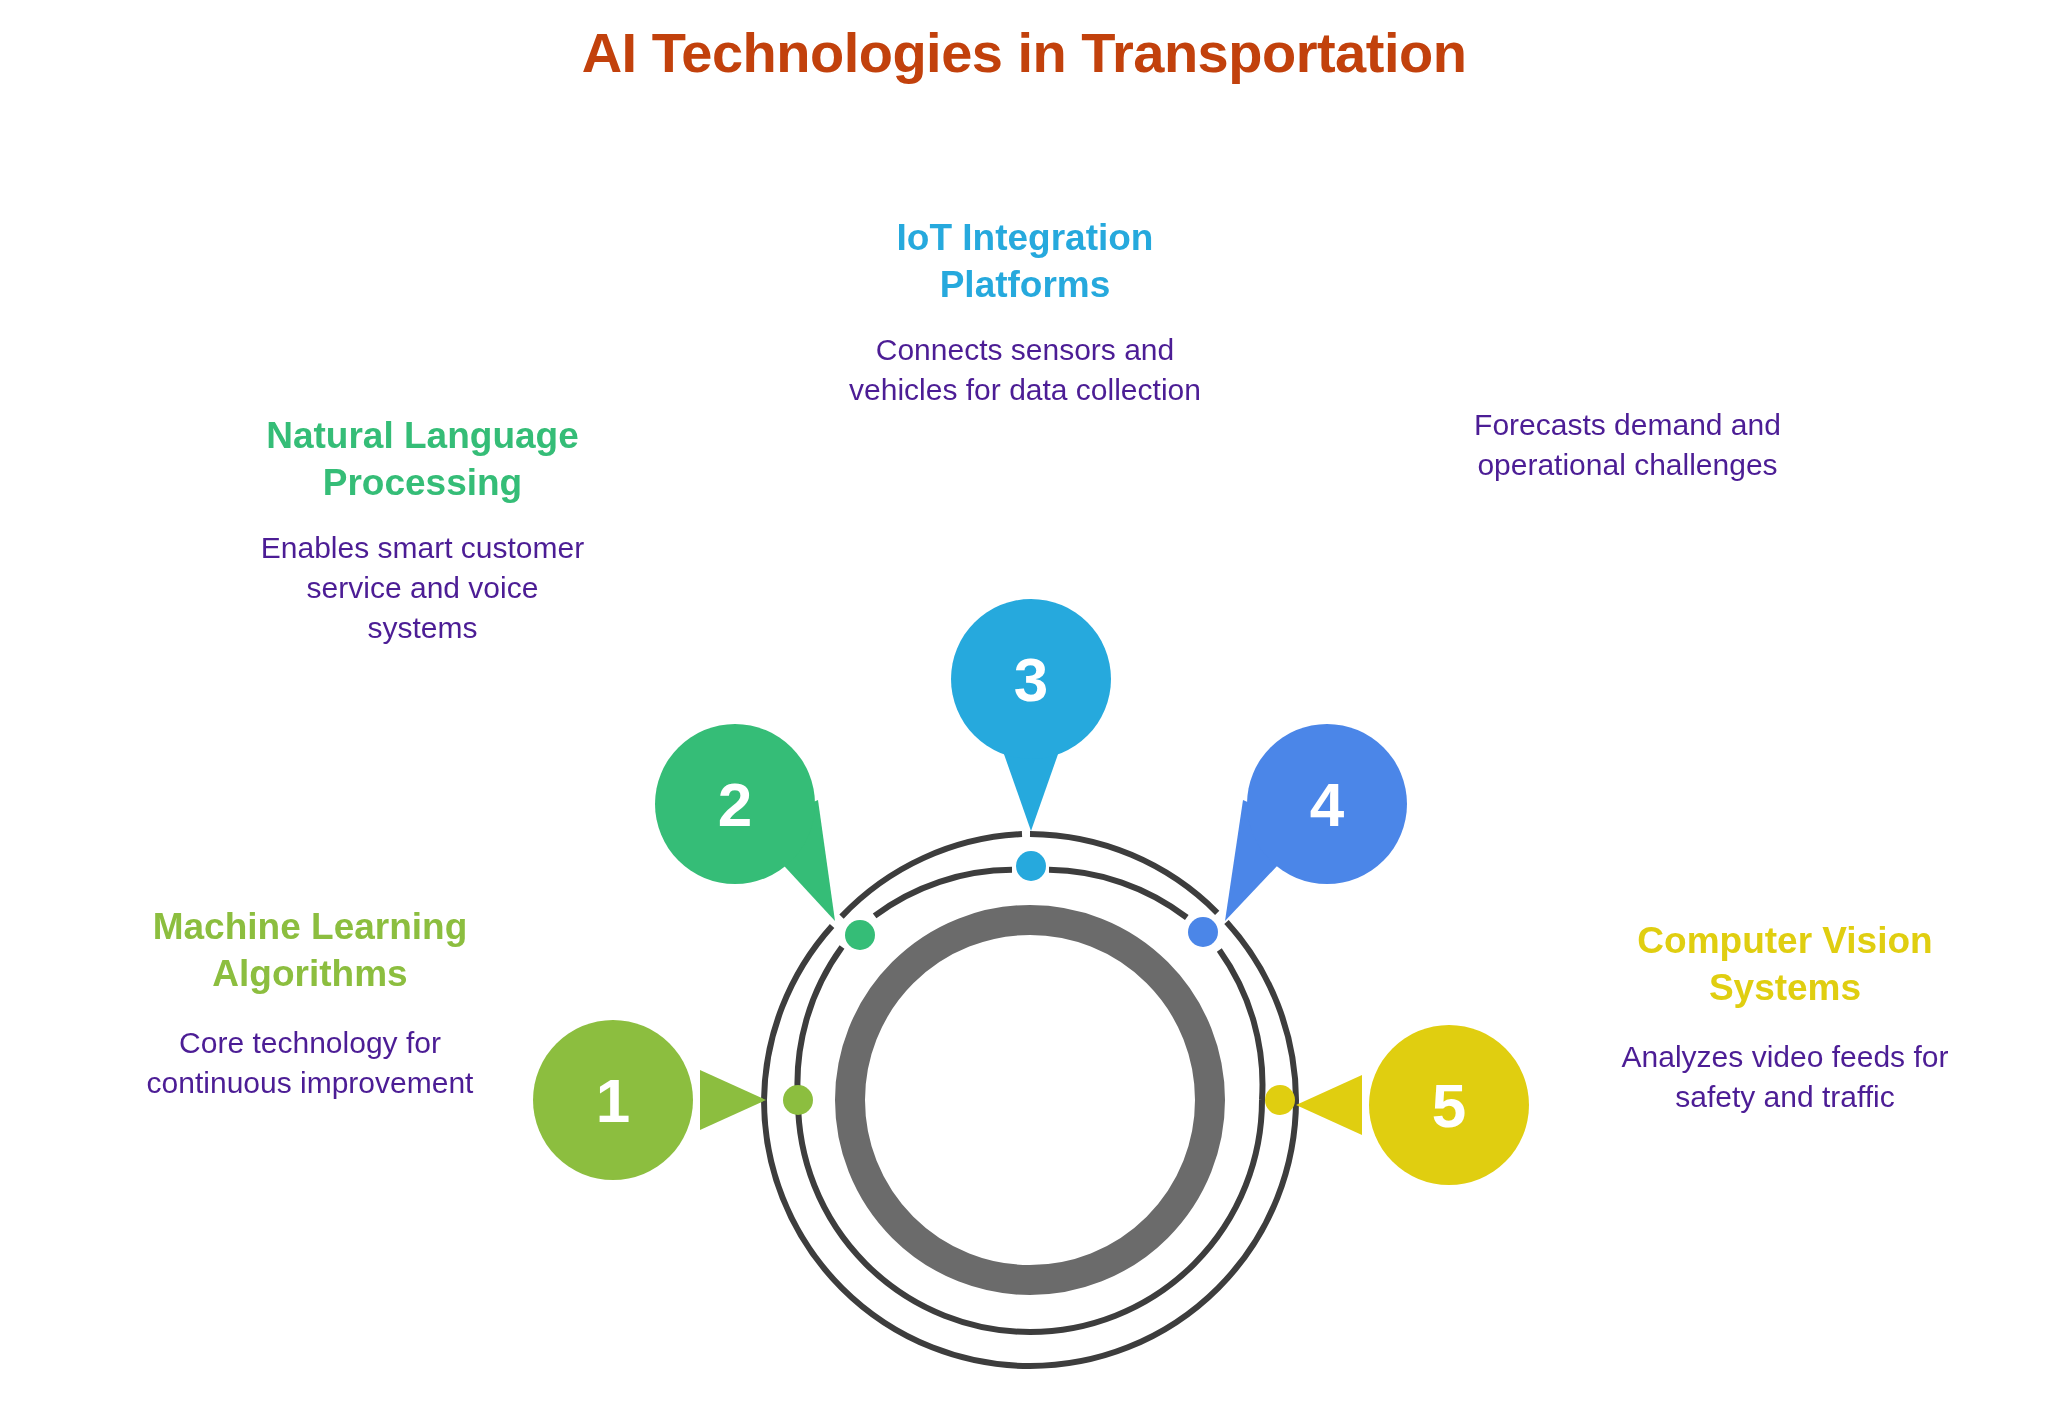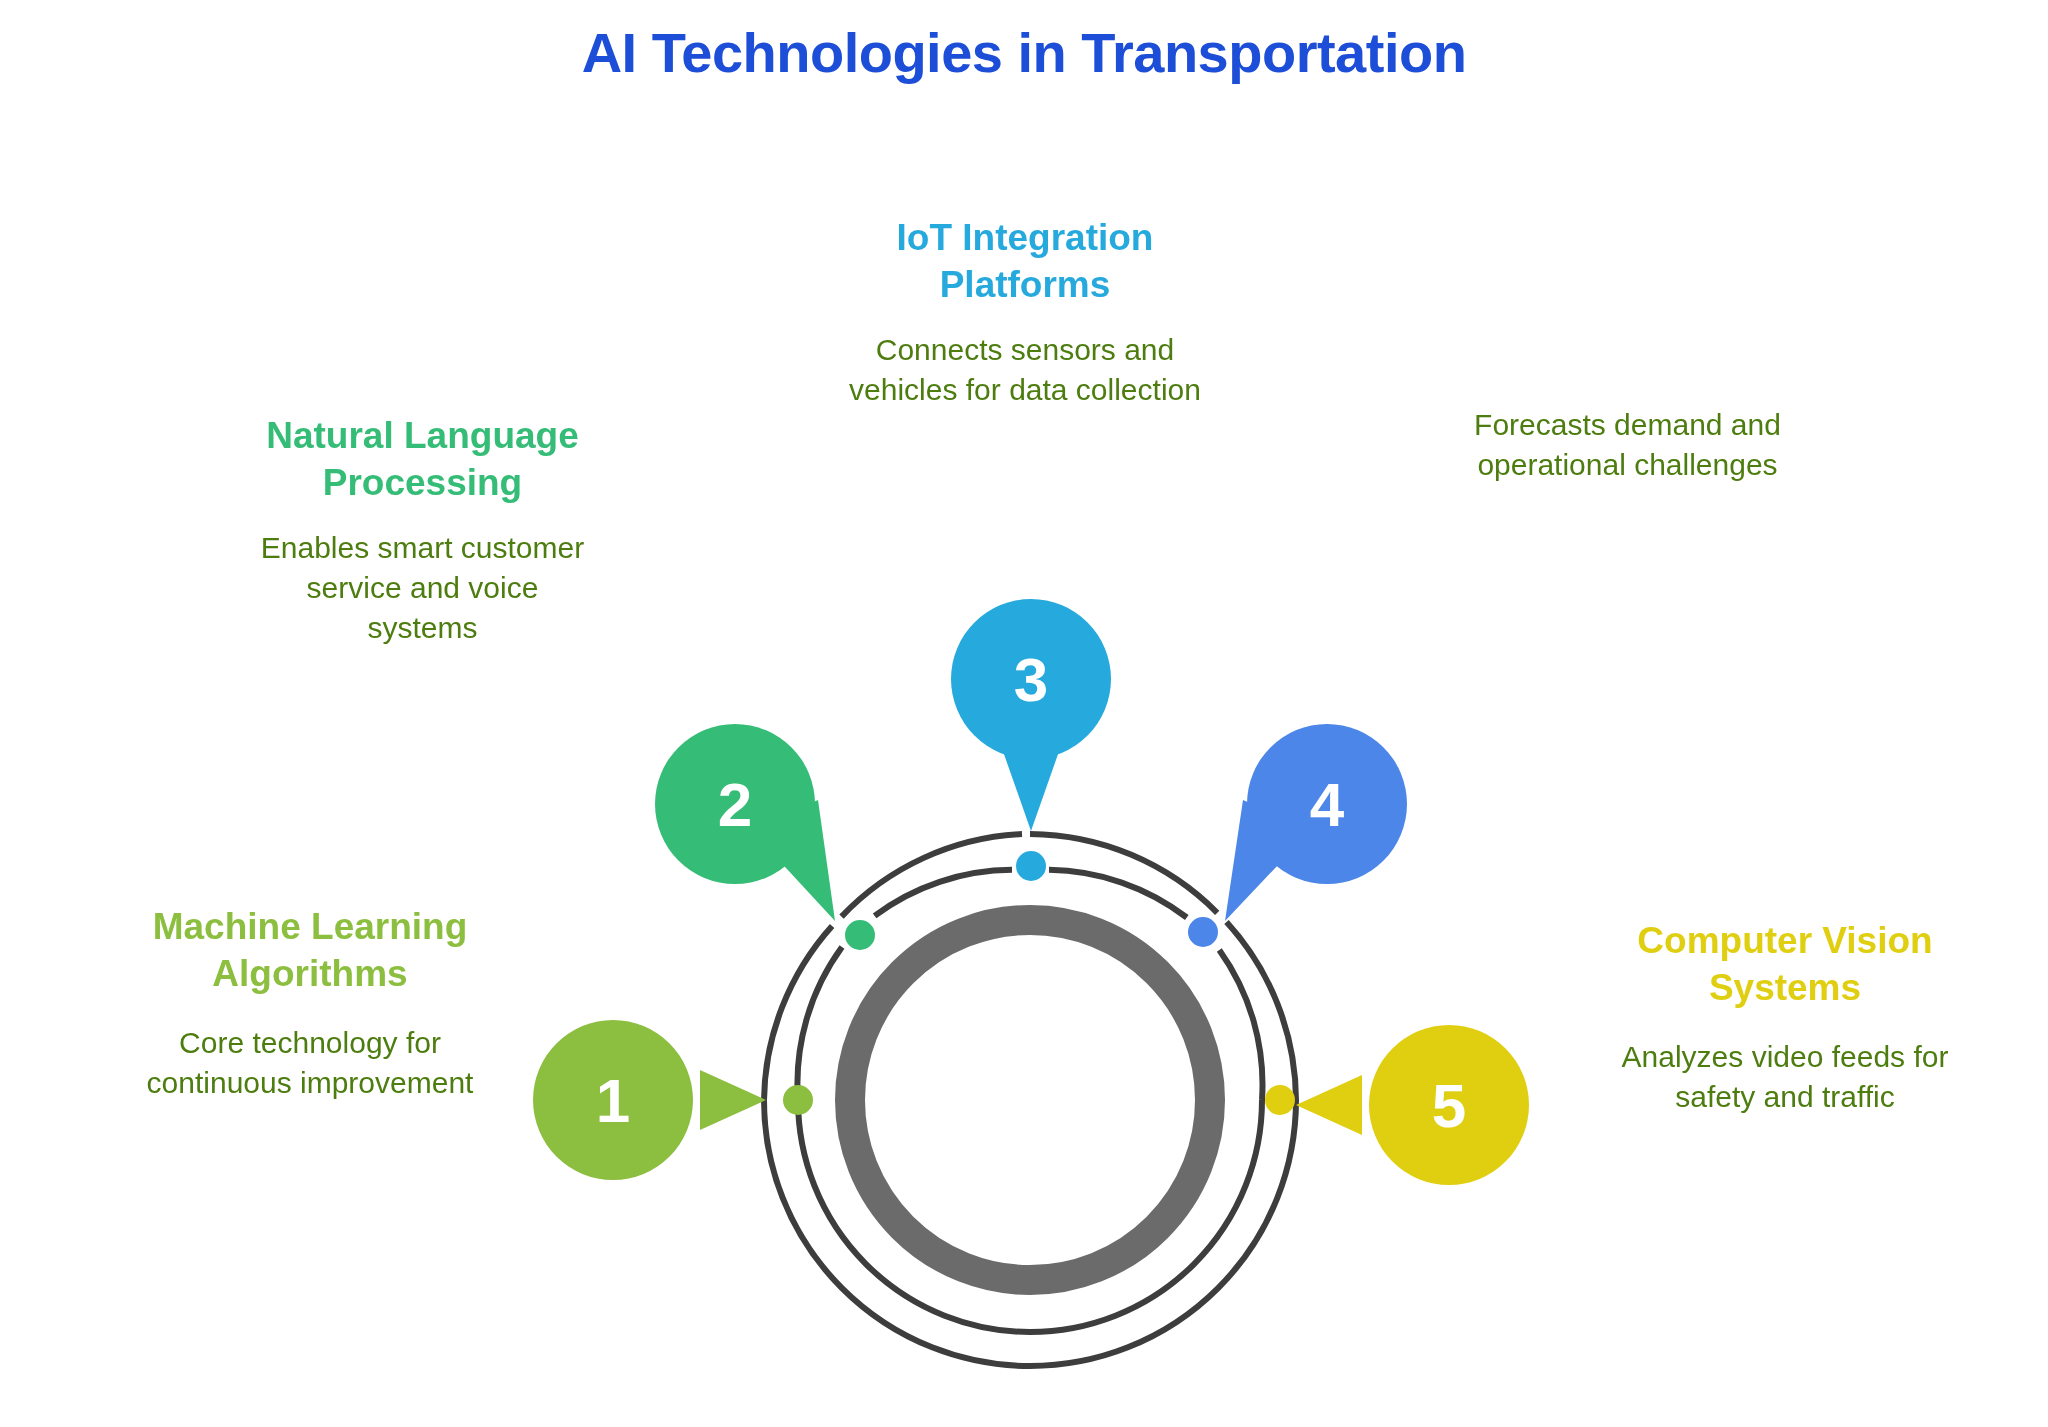--- a/index.html
+++ b/index.html
@@ -18,21 +18,21 @@
   }
 
   #page-title {
     position: absolute;
     top: 20px;
     left: 0;
     width: 2048px;
     text-align: center;
     font-size: 56px;
     font-weight: bold;
-    color: #1d4ed8;
+    color: #c2410c;
     letter-spacing: -0.5px;
   }
 
   
   #ring-diagram {
     position: absolute;
     left: 0;
     top: 0;
     width: 2048px;
     height: 1427px;
@@ -46,21 +46,21 @@
   }
   .node-heading {
     font-size: 37px;
     font-weight: bold;
     line-height: 1.26;
     margin: 0 0 22px 0;
   }
   .node-desc {
     font-size: 30px;
     line-height: 1.33;
-    color: #4d7c0f;
+    color: #4c1d95;
     margin: 0;
   }
 
   
   #block-nlp      { left: 250px;  top: 413px;  width: 345px; }
   #block-iot      { left: 830px;  top: 215px;  width: 390px; }
   #block-pred     { left: 1455px; top: 405px;  width: 345px; }
   #block-ml       { left: 110px;  top: 904px;  width: 400px; }
   #block-cv       { left: 1585px; top: 918px;  width: 400px; }
 

